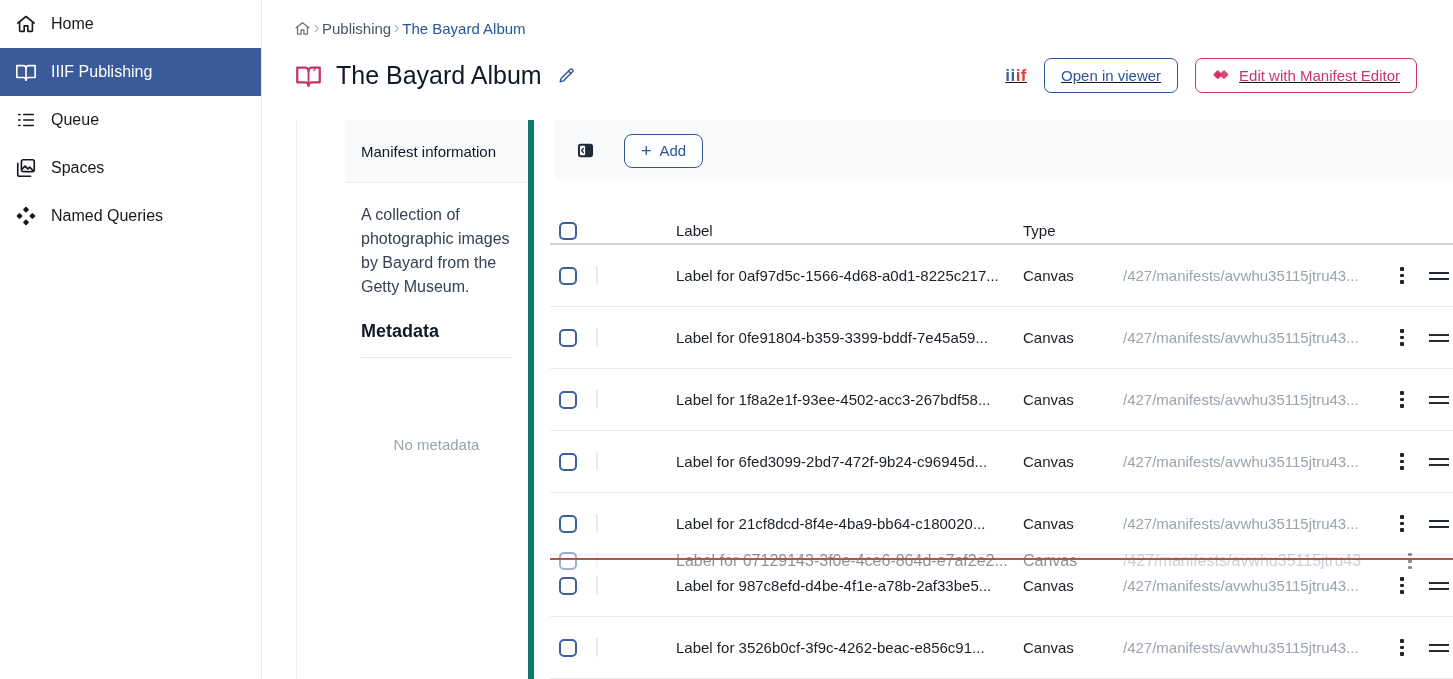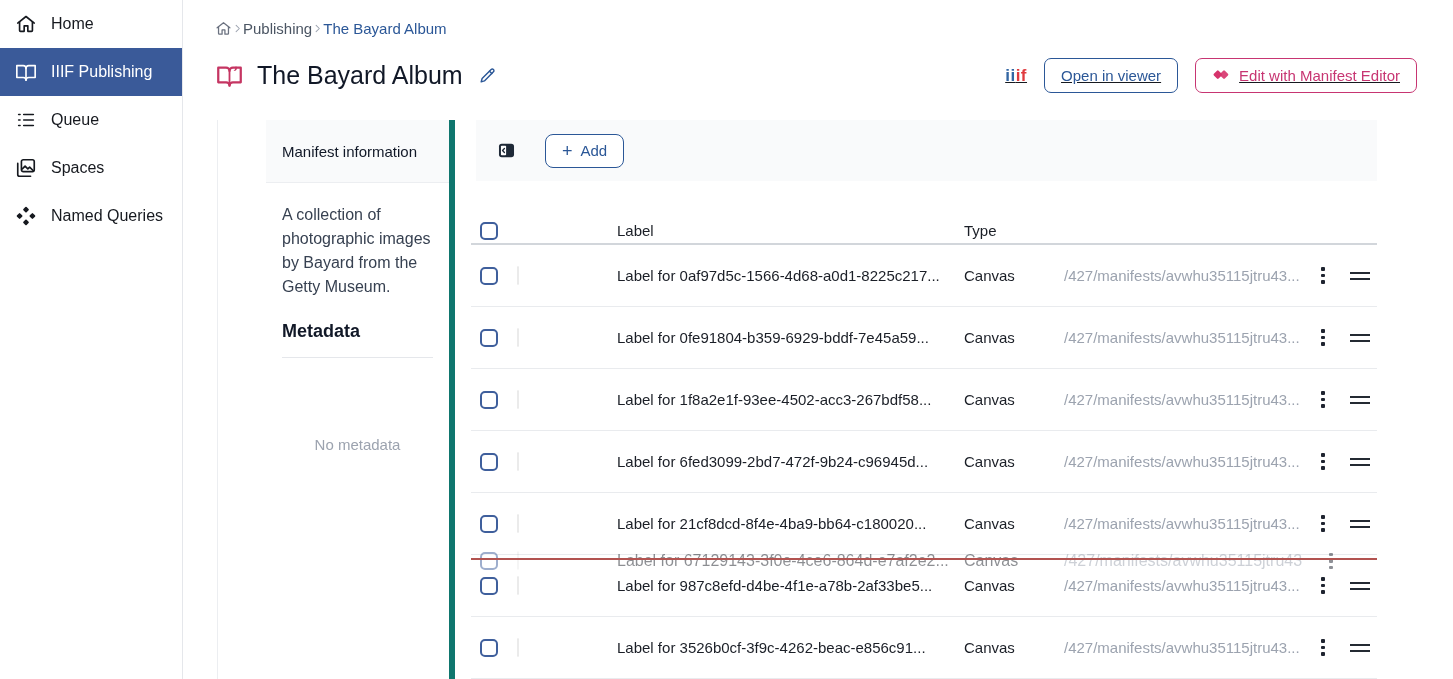--- a/index.html
+++ b/index.html
@@ -11,21 +11,21 @@
   }
   *{box-sizing:border-box;}
   html,body{margin:0;padding:0;}
   body{
     width:1453px;height:679px;overflow:hidden;background:#fff;
     font-family:"Liberation Sans",sans-serif;color:#16191f;
   }
   .app{display:flex;height:679px;}
 
   
-  .sidebar{width:183px;flex-shrink:0;border-right:1px solid #e5e7eb;background:#fff;padding-top:0;}
+  .sidebar{width:262px;flex-shrink:0;border-right:1px solid #e5e7eb;background:#fff;padding-top:0;}
   .side-item{height:48px;display:flex;align-items:center;padding-left:14px;gap:13px;font-size:16px;color:#16191f;cursor:pointer;}
   .side-item .ic{width:24px;height:24px;display:flex;align-items:center;justify-content:center;flex-shrink:0;}
   .side-item svg{width:22px;height:22px;stroke:#16191f;fill:none;stroke-width:1.8;stroke-linecap:round;stroke-linejoin:round;}
   .side-item.active{background:var(--sidebar-active);color:#fff;}
   .side-item.active svg{stroke:#fff;}
   .side-item .filled{fill:#16191f;stroke:none;}
 
   
   .main{flex:1;position:relative;background:#fff;}
 
@@ -69,21 +69,21 @@
      padding:7px 16px;font-size:15px;font-weight:500;display:flex;align-items:center;gap:8px;cursor:pointer;font-family:inherit;}
   .add-btn .plus{font-size:18px;font-weight:400;line-height:1;}
 
   .thead{display:flex;align-items:center;height:27px;margin-top:37px;border-bottom:2px solid #d2d6db;
      font-size:15px;color:#111827;}
   .rows{position:relative;}
   .row{display:flex;align-items:center;height:62px;border-bottom:1px solid #e9ebee;font-size:15px;background:#fff;}
 
   .c-check{width:18px;margin-left:9px;flex-shrink:0;}
   .c-thumbsp{width:40px;margin-left:19px;flex-shrink:0;}
-  .c-label{width:347px;margin-left:60px;color:#1b1f27;white-space:nowrap;overflow:hidden;}
+  .c-label{width:347px;margin-left:40px;color:#1b1f27;white-space:nowrap;overflow:hidden;}
   .c-type{width:100px;color:#1b1f27;}
   .c-id{flex:1;color:var(--id-gray);white-space:nowrap;overflow:hidden;}
   .c-kebab{width:24px;flex-shrink:0;}
   .c-handle{width:34px;flex-shrink:0;display:flex;justify-content:center;}
 
   .cbx{appearance:none;-webkit-appearance:none;width:18px;height:18px;border:2px solid #3f5f9c;border-radius:5px;
      background:#fff;margin:0;cursor:pointer;display:block;}
 
   .thumb{width:40px;height:46px;border-radius:6px;border:1px solid rgba(0,0,0,.08);}
   .t0{background:radial-gradient(circle at 60% 40%, #b3a085 0 22%, rgba(0,0,0,0) 30%),linear-gradient(150deg,#8d7f6b,#a08f75 55%,#756a58);}
@@ -270,21 +270,21 @@
             </span>
     <span class="c-handle">
               <span class="handle"></span>
             </span>
   </div>
           <div class="row">
     <span class="c-check">
               <input type="checkbox" class="cbx" style="">
             </span>
     <span class="c-thumbsp"><span class="thumb t1"></span></span>
-    <span class="c-label">Label for 0fe91804-b359-6929-bddf-7e45a59...</span>
+    <span class="c-label">Label for 0fe91804-b359-3399-bddf-7e45a59...</span>
     <span class="c-type">Canvas</span>
     <span class="c-id">/427/manifests/avwhu35115jtru43...</span>
     <span class="c-kebab">
               <button class="kebab">
                 <i></i>
                 <i></i>
                 <i></i>
               </button>
             </span>
     <span class="c-handle">

